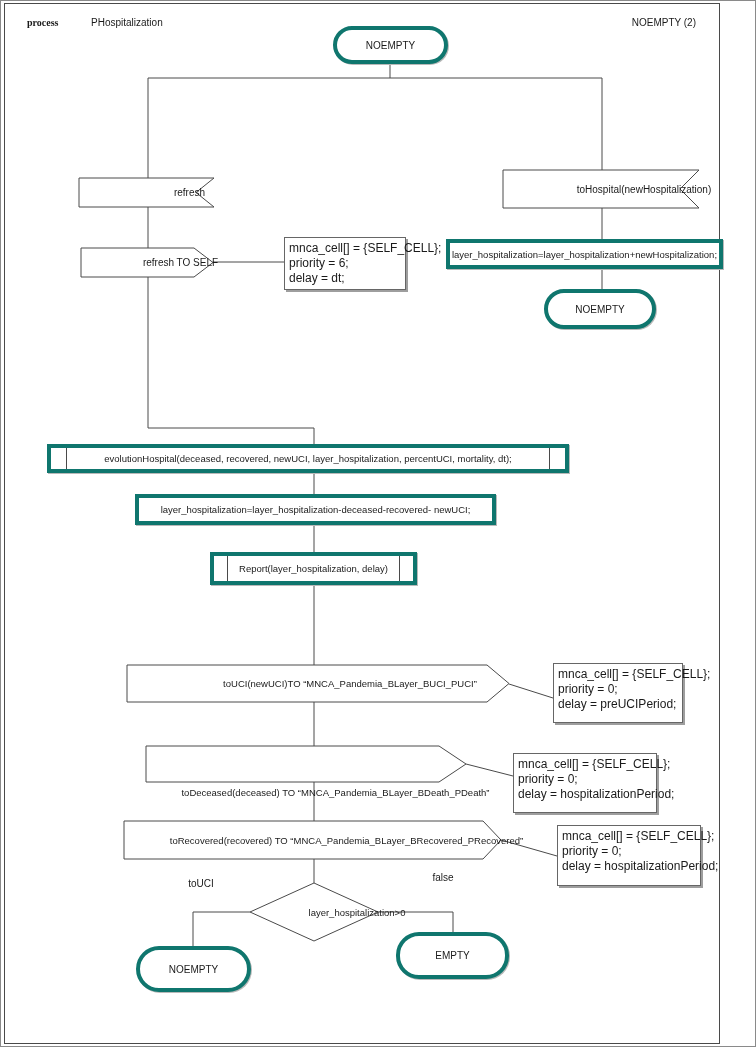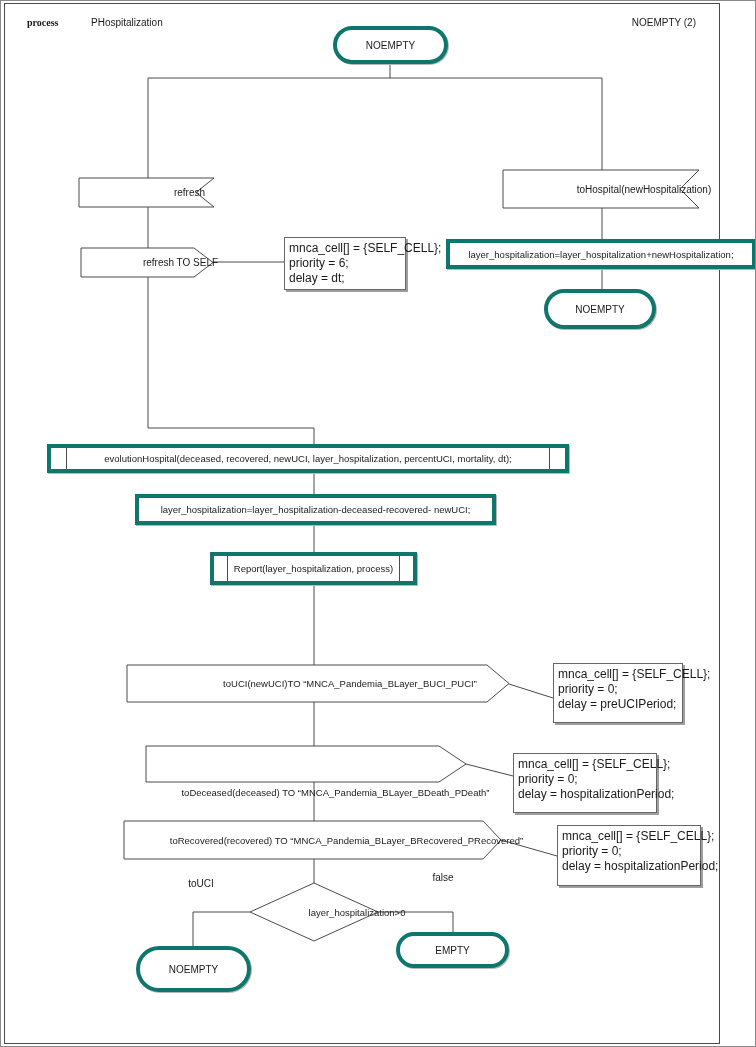--- a/index.html
+++ b/index.html
@@ -66,33 +66,33 @@
     <polygon points="313,882 377,911 313,940 249,911" fill="#fff"></polygon>
   </svg>
 
   <div class="hdr bold" style="left:26px;top:16px;">process</div>
   <div class="hdr" style="left:90px;top:16px;">PHospitalization</div>
   <div class="hdr" style="left:560px;top:16px;width:135px;text-align:right;">NOEMPTY (2)</div>
 
   <div class="shape state" style="left:332px;top:25px;width:115px;height:38px;border-radius:19px;">NOEMPTY</div>
   <div class="shape state" style="left:543px;top:288px;width:112px;height:40px;border-radius:20px;">NOEMPTY</div>
   <div class="shape state" style="left:135px;top:945px;width:115px;height:46px;border-radius:23px;">NOEMPTY</div>
-  <div class="shape state" style="left:395px;top:931px;width:113px;height:36px;border-radius:23px;">EMPTY</div>
+  <div class="shape state" style="left:395px;top:931px;width:113px;height:47px;border-radius:23px;">EMPTY</div>
 
-  <div class="shape" style="left:445px;top:238px;width:310px;height:30px;">layer_hospitalization=layer_hospitalization+newHospitalization;</div>
+  <div class="shape" style="left:445px;top:238px;width:277px;height:30px;">layer_hospitalization=layer_hospitalization+newHospitalization;</div>
   <div class="shape proc" style="left:46px;top:443px;width:522px;height:29px;">
     <div class="bar l"></div>
     <div class="bar r"></div>
     <span>evolutionHospital(deceased, recovered, newUCI, layer_hospitalization, percentUCI, mortality, dt);</span>
   </div>
   <div class="shape" style="left:134px;top:493px;width:361px;height:31px;">layer_hospitalization=layer_hospitalization-deceased-recovered- newUCI;</div>
   <div class="shape proc report" style="left:209px;top:551px;width:207px;height:33px;">
     <div class="bar l"></div>
     <div class="bar r"></div>
-    <span>Report(layer_hospitalization, process)</span>
+    <span>Report(layer_hospitalization, delay)</span>
   </div>
 
   <div class="lbl" style="left:78px;top:177px;width:135px;height:29px;font-size:10px;">refresh</div>
   <div class="lbl" style="left:80px;top:247px;width:113px;height:29px;font-size:10px;">refresh TO SELF</div>
   <div class="lbl" style="left:126px;top:664px;width:360px;height:37px;">toUCI(newUCI)TO “MNCA_Pandemia_BLayer_BUCI_PUCI”</div>
   <div class="lbl" style="left:502px;top:169px;width:196px;height:38px;font-size:10px;">toHospital(newHospitalization)</div>
   <div class="lbl" style="left:145px;top:745px;width:293px;height:36px;margin-top:28px;">toDeceased(deceased) TO “MNCA_Pandemia_BLayer_BDeath_PDeath”</div>
   <div class="lbl" style="left:123px;top:820px;width:359px;height:38px;">toRecovered(recovered) TO “MNCA_Pandemia_BLayer_BRecovered_PRecovered”</div>
 
   <div class="lbl" style="left:249px;top:882px;width:128px;height:58px;">layer_hospitalization&gt;0</div>

